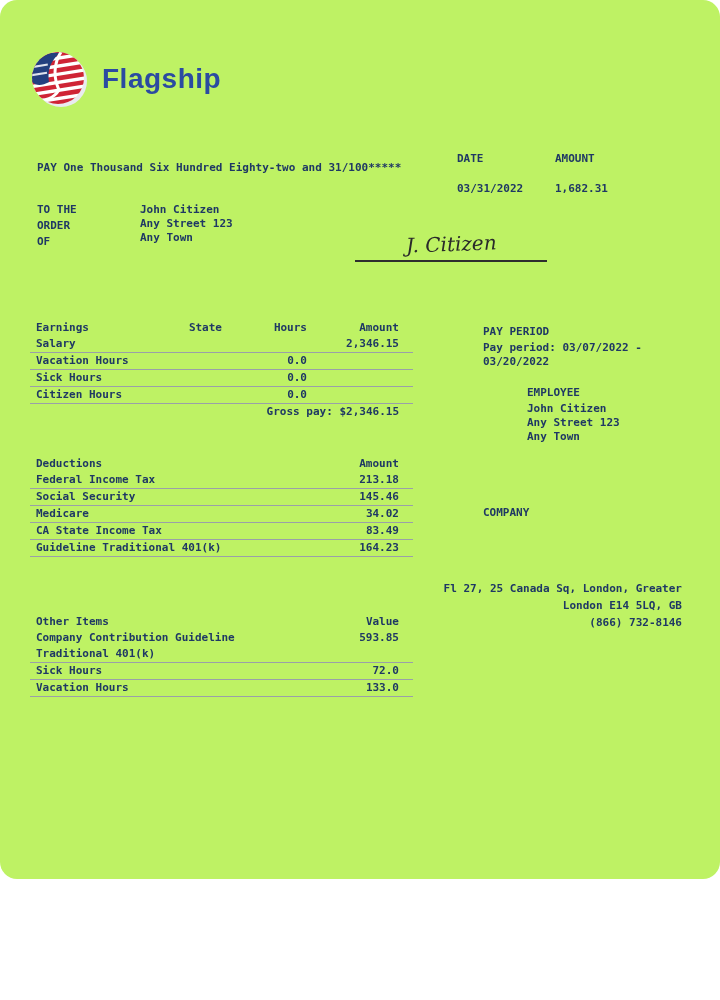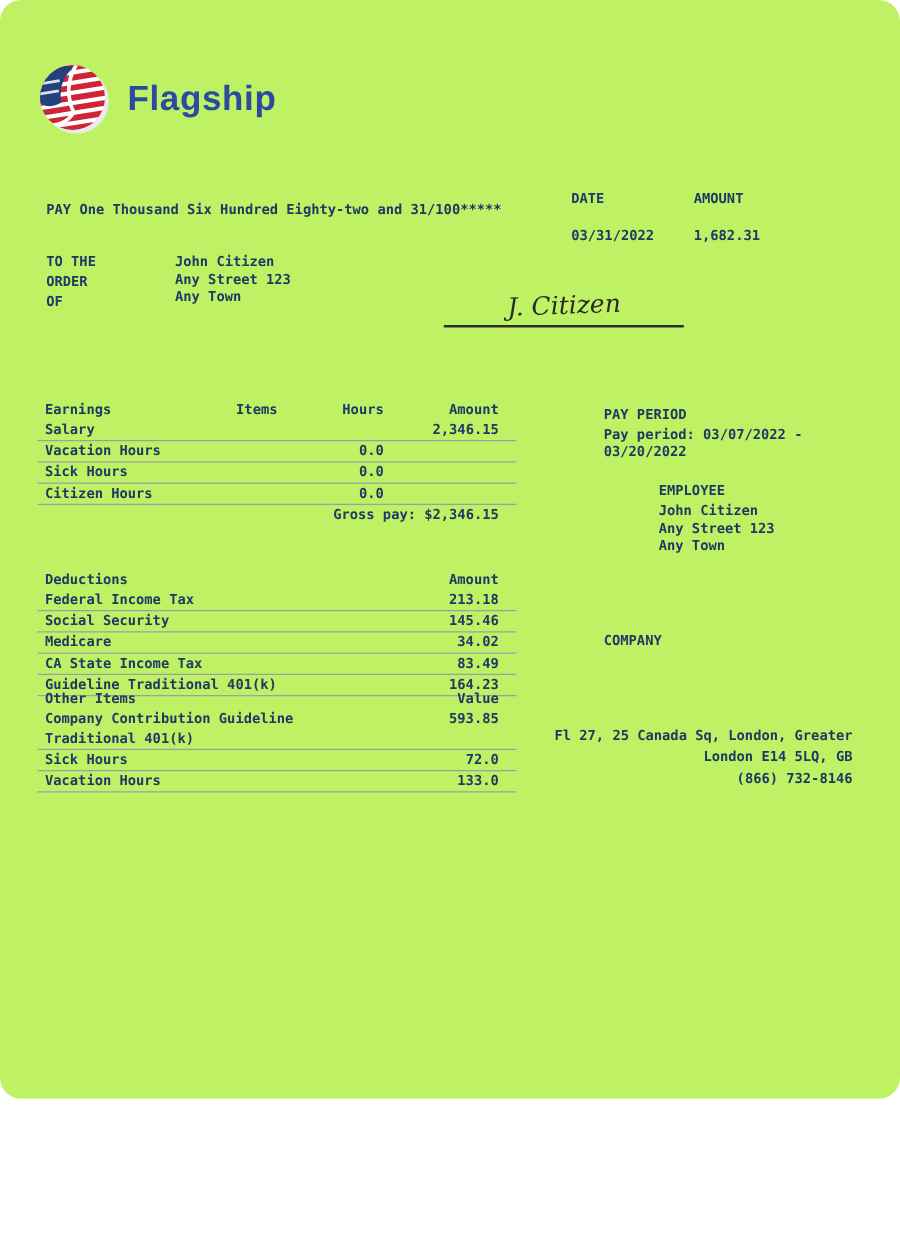--- a/index.html
+++ b/index.html
@@ -106,21 +106,21 @@
     <div>Any Town</div>
   </div>
 
   <div class="signature">
     <span class="signame">J. Citizen</span>
   </div>
 
   <div class="tbl mono" style="top:320px;">
     <div class="row4">
       <span>Earnings</span>
-      <span class="rt">Items</span>
+      <span class="rt">State</span>
       <span class="rt">Hours</span>
       <span class="rt">Amount</span>
     </div>
     <div class="row4 sep">
       <span>Salary</span>
       <span class="rt"></span>
       <span class="rt"></span>
       <span class="rt">2,346.15</span>
     </div>
     <div class="row4 sep">
@@ -181,21 +181,21 @@
     <div class="row2 sep">
       <span>Guideline Traditional 401(k)</span>
       <span class="rt">164.23</span>
     </div>
   </div>
 
   <div class="block mono" style="left:483px; top:506px;">
     <div>COMPANY</div>
   </div>
 
-  <div class="tbl mono" style="top:551px;">
+  <div class="tbl mono" style="top:614px;">
     <div class="row2">
       <span>Other Items</span>
       <span class="rt">Value</span>
     </div>
     <div class="row2 sep">
       <span>Company Contribution Guideline Traditional 401(k)</span>
       <span class="rt">593.85</span>
     </div>
     <div class="row2 sep">
       <span>Sick Hours</span>

